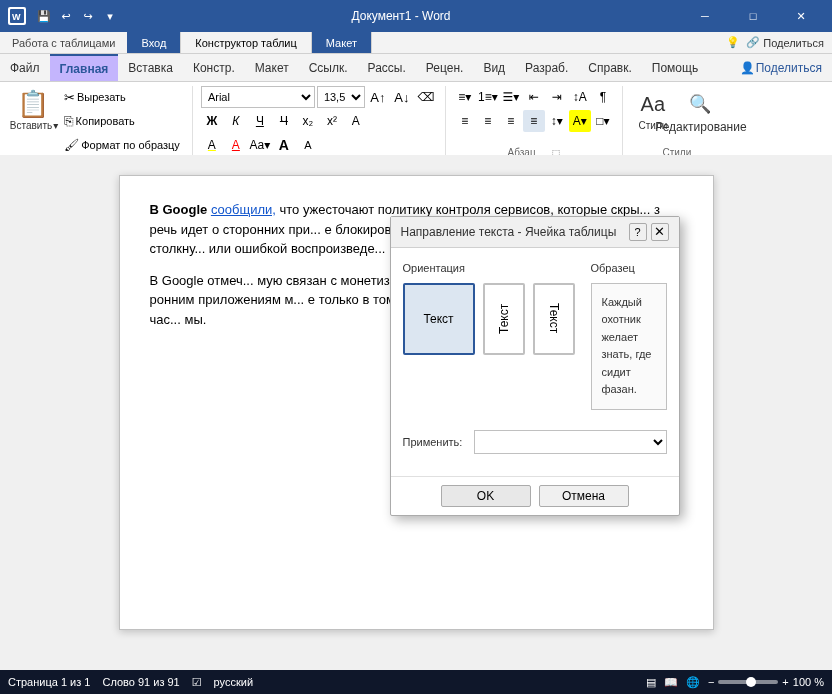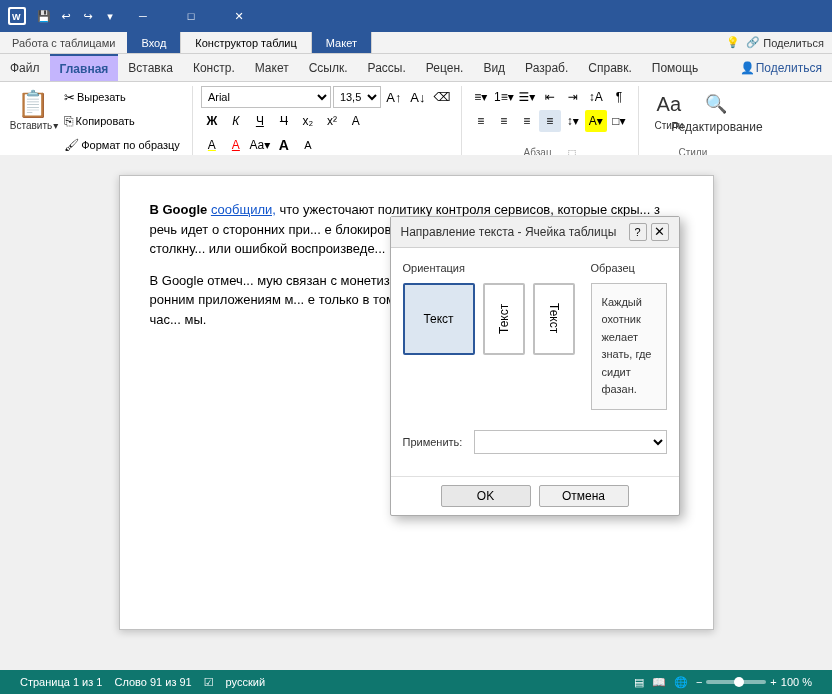--- a/index.html
+++ b/index.html
@@ -125,21 +125,21 @@
       align-items: center;
       padding: 2px 4px;
       cursor: pointer;
       border-radius: 2px;
       font-size: 11px;
       height: 22px;
     }
     .font-section { display: flex; flex-direction: column; gap: 2px; }
     .font-row { display: flex; align-items: center; gap: 2px; }
     .font-select {
-      width: 130px;
+      width: 114px;
       height: 22px;
       border: 1px solid #c0c0c0;
       font-size: 11px;
       padding: 0 2px;
       background: white;
       cursor: pointer;
     }
     .font-size-select {
       width: 48px;
       height: 22px;
@@ -163,24 +163,24 @@
     .para-section { display: flex; flex-direction: column; gap: 2px; }
     .para-row { display: flex; align-items: center; gap: 1px; }
 
     
     .status-bar {
       position: absolute;
       bottom: 0;
       left: 0;
       right: 0;
       height: 24px;
-      background: #0f766e;
-      display: flex;
-      align-items: center;
-      padding: 0 20px;
+      background: #0f172a;
+      display: flex;
+      align-items: center;
+      padding: 0 8px;
       color: white;
       font-size: 11px;
       justify-content: space-between;
     }
     .status-left { display: flex; align-items: center; gap: 12px; }
     .status-right { display: flex; align-items: center; gap: 8px; }
     .status-item { cursor: pointer; }
     .zoom-control { display: flex; align-items: center; gap: 4px; }
     .zoom-slider { width: 60px; height: 4px; background: rgba(255,255,255,0.5); border-radius: 2px; position: relative; cursor: pointer; }
     .zoom-thumb { position: absolute; width: 10px; height: 10px; background: white; border-radius: 50%; top: -3px; left: 55%; transform: translateX(-50%); }
@@ -349,20 +349,21 @@
           <text x="2" y="11" font-size="9" fill="white" font-weight="bold">W</text>
         </svg>
     </div>
     <div class="quick-access">
       <div class="qa-btn">💾</div>
       <div class="qa-btn">↩</div>
       <div class="qa-btn">↪</div>
       <div class="qa-btn">▾</div>
     </div>
   </div>
+  <div class="title-center">Документ1 - Word</div>
   <div class="title-right">
     <div class="win-btn">─</div>
     <div class="win-btn">□</div>
     <div class="win-btn close">✕</div>
   </div>
 </div>
 
 <div class="table-tools-bar">
   <div class="table-tools-label">Работа с таблицами</div>
   <div class="table-tools-tab active">Вход</div>

